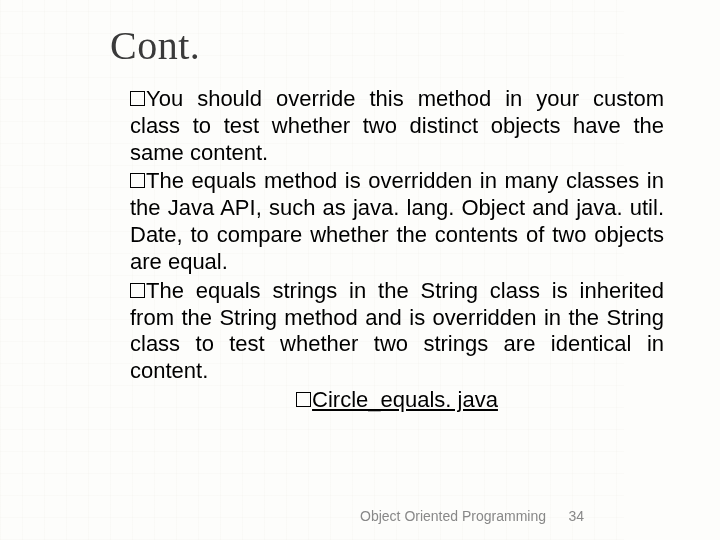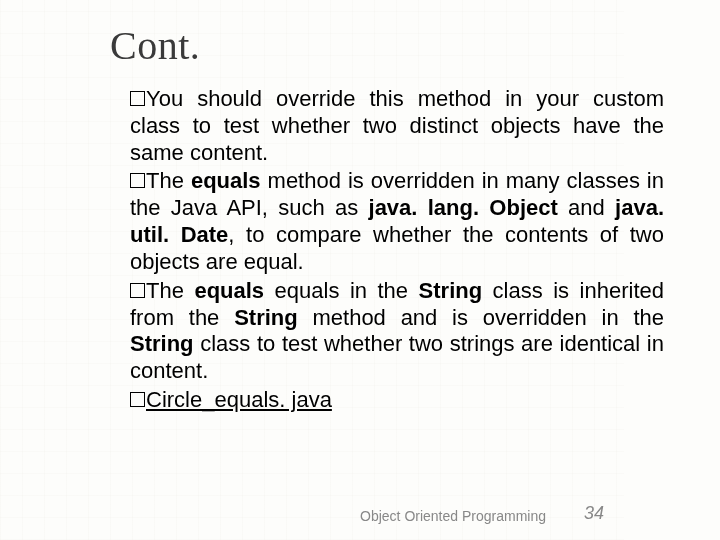--- a/index.html
+++ b/index.html
@@ -72,50 +72,49 @@
   .footer-text {
     position: absolute;
     right: 78px;
     bottom: 16px;
     font-size: 14px;
     color: #888;
     margin-top: 18px;
   }
   .page-num {
     position: absolute;
-    right: 20px;
+    right: 40px;
     bottom: 16px;
-    font-size: 18px;
+    font-size: 14px;
     color: #888;
-    font-style: italic;
   }
-  b { font-weight: bold; }
+  b { font-weight: normal; }
 </style>
 </head>
 <body>
 
 <div class="slide">
 
   <div class="title">Cont.</div>
 
   <div class="body">
 
     <p class="item">
       <span class="checkbox"></span><span>You</span><span> should override this method in your custom class to test whether two distinct objects have the same content.</span>
     </p>
 
     <p class="item">
       <span class="checkbox"></span><span>The </span><b>equals</b><span> method is overridden in many classes in the Java API, such as </span><b>java. lang. Object</b><span> and </span><b>java. util. Date</b><span>, to compare whether the contents of two objects are equal.</span>
     </p>
 
     <p class="item">
-      <span class="checkbox"></span><span>The </span><b>equals</b><span> equals in the </span><b>String</b><span> class is inherited from the </span><b>String</b><span> method and is overridden in the </span><b>String</b><span> class to test whether two strings are identical in content.</span>
+      <span class="checkbox"></span><span>The </span><b>equals</b><span> strings in the </span><b>String</b><span> class is inherited from the </span><b>String</b><span> method and is overridden in the </span><b>String</b><span> class to test whether two strings are identical in content.</span>
     </p>
 
-    <p class="item" style="text-align:left">
+    <p class="item" style="text-align:center">
       <span class="checkbox"></span><span class="link">Circle_equals. java</span>
     </p>
 
   </div>
 
   <div class="footer-text">Object Oriented Programming</div>
   <div class="page-num">34</div>
 
 </div>
 

